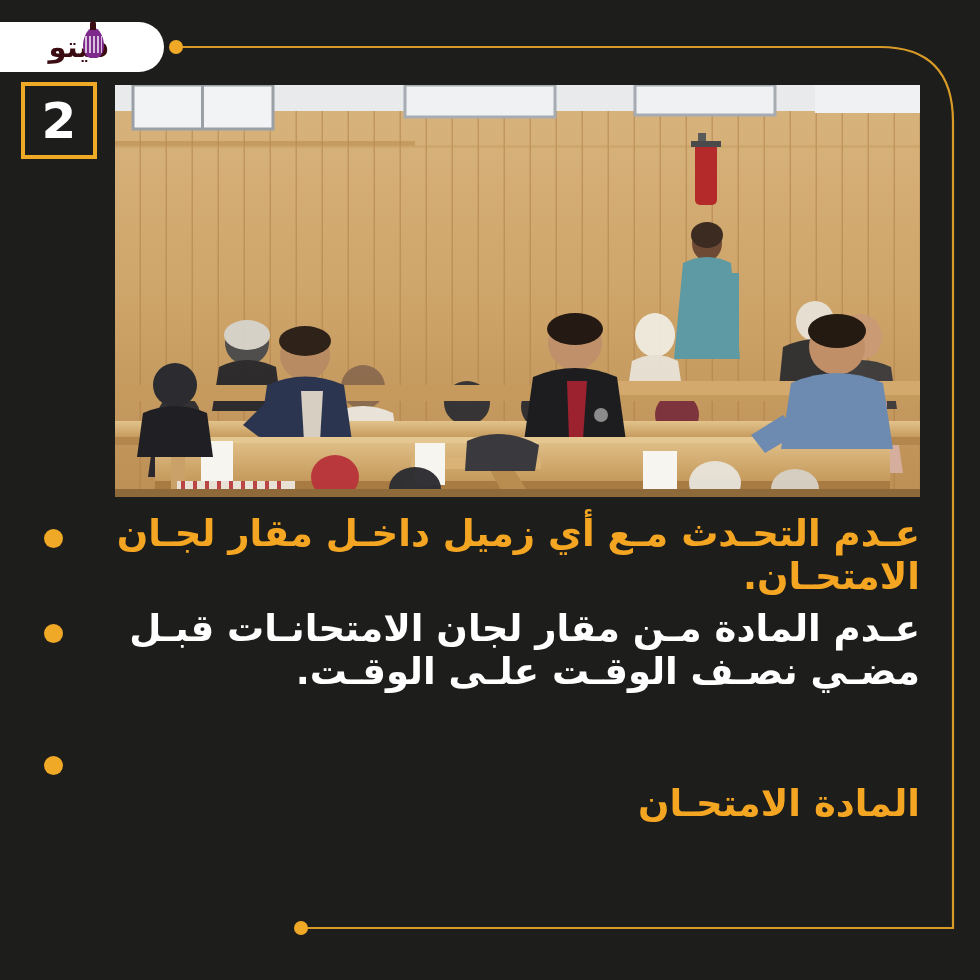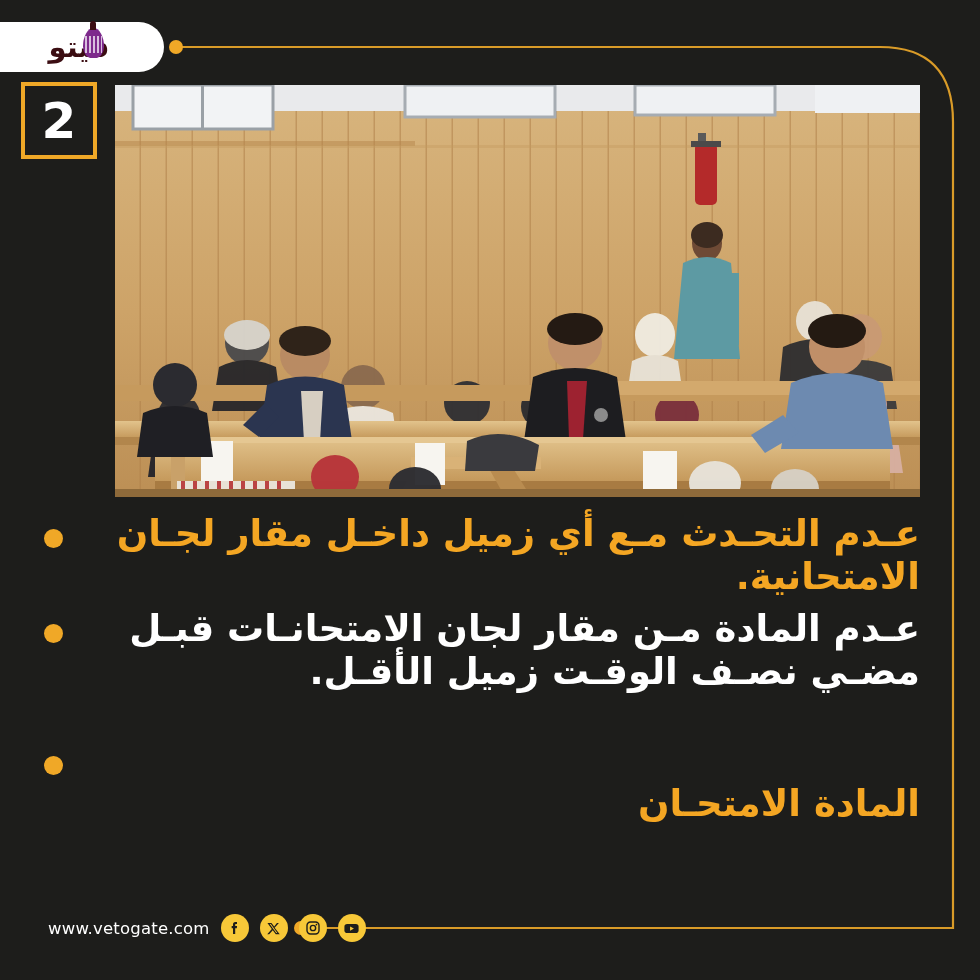--- a/index.html
+++ b/index.html
@@ -286,71 +286,41 @@
 
       <rect x="0" y="404" width="805" height="8" fill="#8e6a3a"></rect>
     </svg>
   </div>
 
   <div id="bullets">
 
     <div class="bullet-row">
       <div class="bullet-text t-orange">
         <span>عـدم التحـدث مـع أي زميل داخـل مقار لجـان</span><br>
-        <span>الامتحانية.</span>
+        <span>الامتحـان.</span>
       </div>
       <span class="bullet-dot"></span>
     </div>
 
     <div class="gap-sm"></div>
 
     <div class="bullet-row">
       <div class="bullet-text t-white">
         <span>عـدم  المادة مـن مقار لجان الامتحانـات قبـل</span><br>
-        <span>مضـي نصـف الوقـت زميل الأقـل.</span>
+        <span>مضـي نصـف الوقـت علـى الوقـت.</span>
       </div>
       <span class="bullet-dot"></span>
     </div>
 
     <div class="gap-lg"></div>
 
     <div class="bullet-row">
       <div class="bullet-text t-orange">
         <br>
         <span>المادة الامتحـان</span>
       </div>
       <span class="bullet-dot"></span>
     </div>
 
   </div>
 
-  <div id="footer">
-    <span id="footer-url">www.vetogate.com</span>
-
-    <span class="social">
-      <svg width="16" height="16" viewBox="0 0 24 24">
-          <path fill="#1d1d1b" d="M15 3h-2.5C10 3 9 4.6 9 6.8V9H7v3.2h2V21h3.3v-8.8h2.4l.4-3.2h-2.8V7.2c0-.8.2-1.3 1.3-1.3H15V3z"></path>
-        </svg>
-    </span>
-
-    <span class="social">
-      <svg width="15" height="15" viewBox="0 0 24 24">
-          <path fill="#1d1d1b" d="M17.5 3h3.1l-6.8 7.8L22 21h-6.3l-4.9-6.4L5.1 21H2l7.3-8.3L2.3 3h6.4l4.4 5.9L17.5 3zm-1.1 16.1h1.7L7.7 4.8H5.9l10.5 14.3z"></path>
-        </svg>
-    </span>
-
-    <span class="social">
-      <svg width="16" height="16" viewBox="0 0 24 24">
-        <rect x="3" y="3" width="18" height="18" rx="5.2" fill="none" stroke="#1d1d1b" stroke-width="2.1"></rect>
-        <circle cx="12" cy="12" r="4" fill="none" stroke="#1d1d1b" stroke-width="2.1"></circle>
-        <circle cx="17.2" cy="6.8" r="1.3" fill="#1d1d1b"></circle>
-      </svg>
-    </span>
-
-    <span class="social">
-      <svg width="17" height="17" viewBox="0 0 24 24">
-        <rect x="2" y="5.5" width="20" height="13" rx="4" fill="#1d1d1b"></rect>
-        <path d="M10 9.2l5.4 2.9-5.4 2.9z" fill="#f7c838"></path>
-      </svg>
-    </span>
-  </div>
 
 </div>
 
 </body></html>

